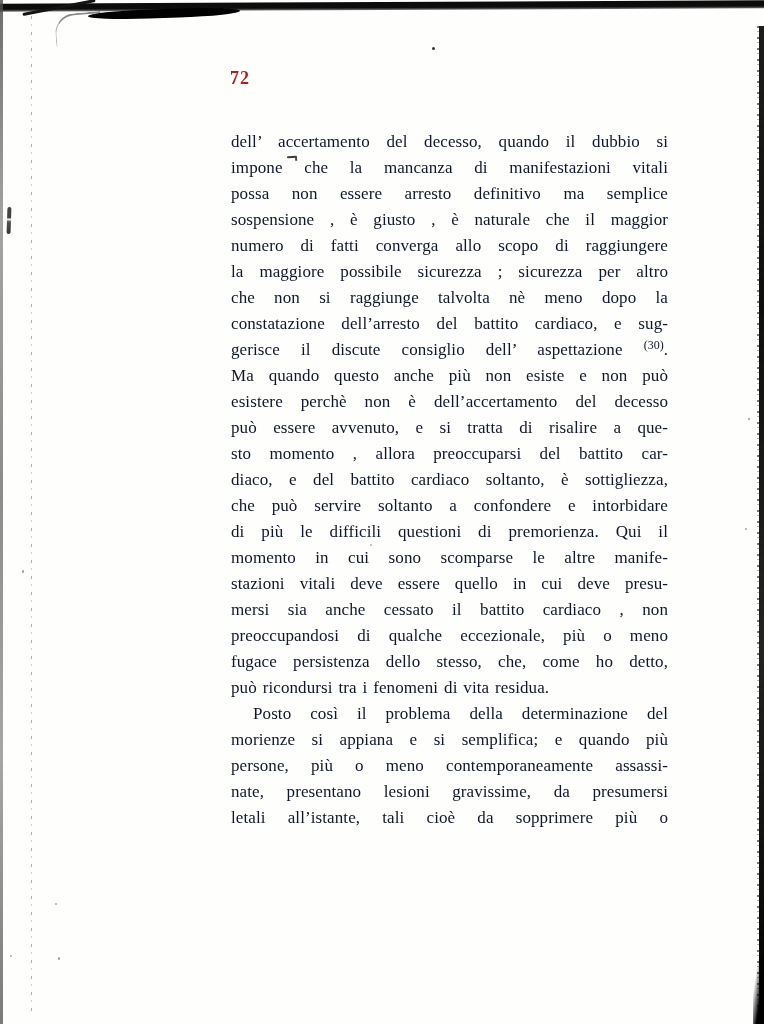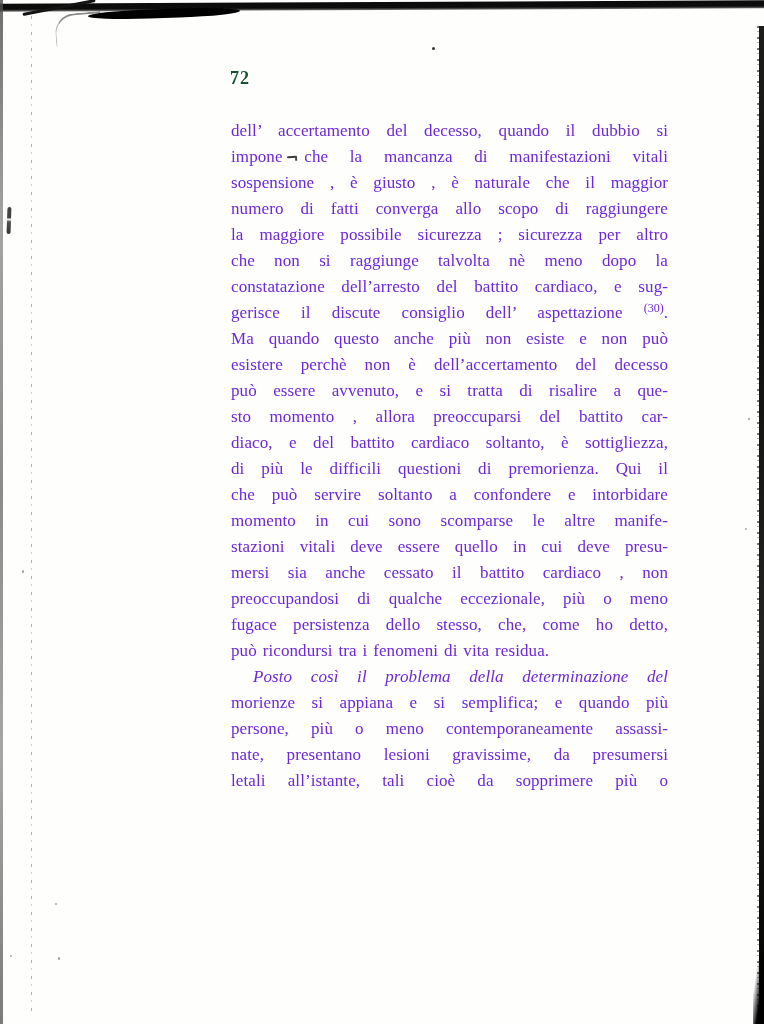--- a/index.html
+++ b/index.html
@@ -91,37 +91,37 @@
   .s3 { left: 748px; top: 418px; width: 2px; height: 2px; opacity:.6; }
   .s4 { left: 745px; top: 528px; width: 2px; height: 2px; opacity:.5; }
   .s5 { left: 55px;  top: 903px; width: 2px; height: 2px; opacity:.5; }
   .s6 { left: 58px;  top: 957px; width: 2px; height: 3px; opacity:.6; }
   .s7 { left: 10px;  top: 955px; width: 2px; height: 2px; opacity:.5; }
   .s8 { left: 370px; top: 544px; width: 2px; height: 2px; opacity:.45; }
 
   
   .page-number {
     position: absolute; left: 230px; top: 68px;
-    font-size: 18px; letter-spacing: 1px; color: #14532d; font-weight: bold;
+    font-size: 18px; letter-spacing: 1px; color: #b91c1c; font-weight: bold;
   }
   .text-block {
-    position: absolute; left: 231px; top: 118px; width: 437px;
-    color: #6d28d9;
+    position: absolute; left: 231px; top: 129px; width: 437px;
+    color: #0f172a;
   }
   .tl {
     height: 26px; line-height: 26px; font-size: 17px;
     letter-spacing: 0.1px;
     text-align: justify; text-align-last: justify;
   }
   .tl sup {
     font-size: 12px; line-height: 0; letter-spacing: 0;
     vertical-align: 6px;
   }
   .tl-end { text-align-last: left; word-spacing: 1.5px; }
-  .tl-indent { text-indent: 22px; font-style: italic; }
+  .tl-indent { text-indent: 22px; }
 </style>
 </head>
 <body>
 
 <div class="page">
 
   <div class="scan-top-core"></div>
   <div class="scan-top-fuzz"></div>
   <div class="scan-top-blob"></div>
   <div class="scan-top-diag"></div>
@@ -140,35 +140,36 @@
   <div class="speck s5"></div>
   <div class="speck s6"></div>
   <div class="speck s7"></div>
   <div class="speck s8"></div>
 
   <div class="page-number">72</div>
 
   <div class="text-block">
     <div class="tl">dell’ accertamento del decesso, quando il dubbio si</div>
     <div class="tl">impone che la mancanza di manifestazioni vitali</div>
+    <div class="tl">possa non essere arresto definitivo ma semplice</div>
     <div class="tl">sospensione , è giusto , è naturale che il maggior</div>
     <div class="tl">numero di fatti converga allo scopo di raggiungere</div>
     <div class="tl">la maggiore possibile sicurezza ; sicurezza per altro</div>
     <div class="tl">che non si raggiunge talvolta nè meno dopo la</div>
     <div class="tl">constatazione dell’arresto del battito cardiaco, e sug-</div>
     <div class="tl">
       <span>gerisce il discute consiglio dell’ aspettazione </span><sup>(30)</sup><span>.</span>
     </div>
     <div class="tl">Ma quando questo anche più non esiste e non può</div>
     <div class="tl">esistere perchè non è dell’accertamento del decesso</div>
     <div class="tl">può essere avvenuto, e si tratta di risalire a que-</div>
     <div class="tl">sto momento , allora preoccuparsi del battito car-</div>
     <div class="tl">diaco, e del battito cardiaco soltanto, è sottigliezza,</div>
+    <div class="tl">che può servire soltanto a confondere e intorbidare</div>
     <div class="tl">di più le difficili questioni di premorienza. Qui il</div>
-    <div class="tl">che può servire soltanto a confondere e intorbidare</div>
     <div class="tl">momento in cui sono scomparse le altre manife-</div>
     <div class="tl">stazioni vitali deve essere quello in cui deve presu-</div>
     <div class="tl">mersi sia anche cessato il battito cardiaco , non</div>
     <div class="tl">preoccupandosi di qualche eccezionale, più o meno</div>
     <div class="tl">fugace persistenza dello stesso, che, come ho detto,</div>
     <div class="tl tl-end">può ricondursi tra i fenomeni di vita residua.</div>
     <div class="tl tl-indent">Posto così il problema della determinazione del</div>
     <div class="tl">morienze si appiana e si semplifica; e quando più</div>
     <div class="tl">persone, più o meno contemporaneamente assassi-</div>
     <div class="tl">nate, presentano lesioni gravissime, da presumersi</div>

